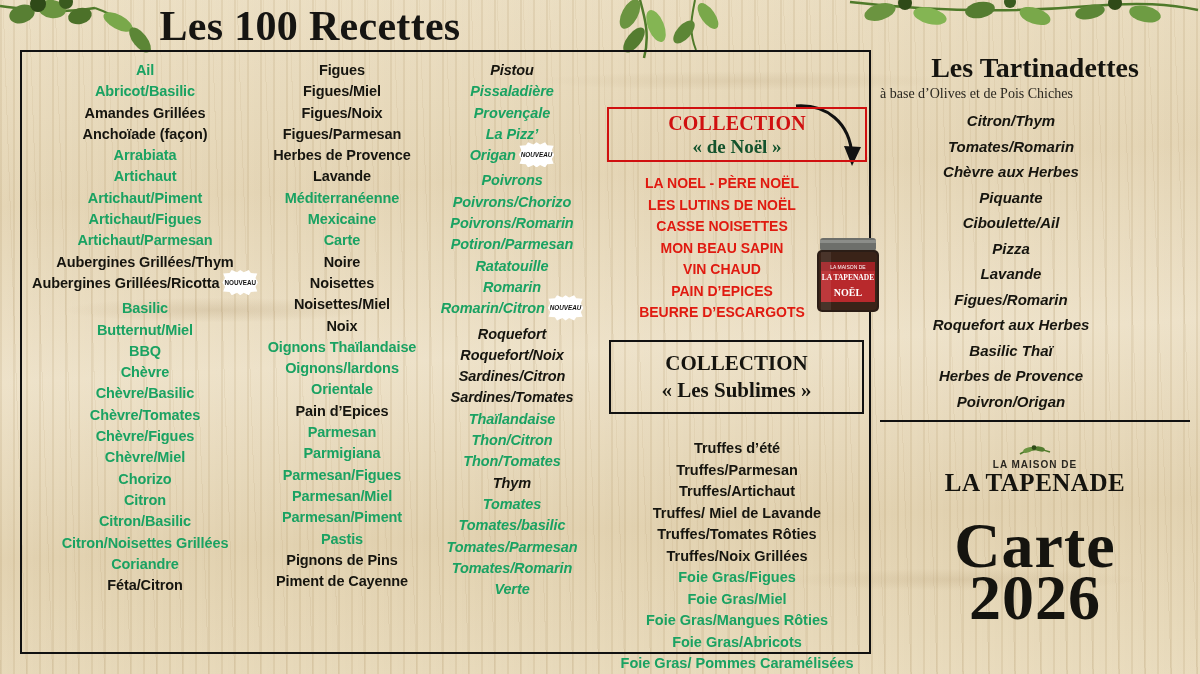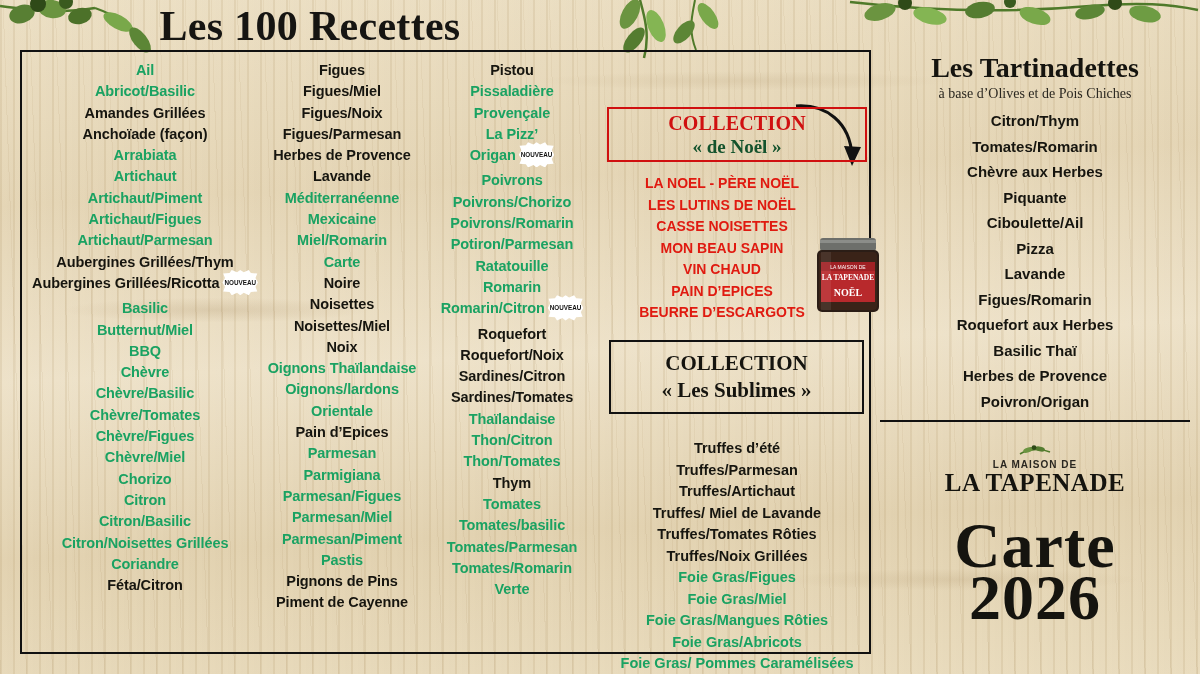--- a/index.html
+++ b/index.html
@@ -56,21 +56,21 @@
     z-index:4;
   }
   .col { position:absolute; top:8px; }
   .item {
     font-size:14.5px; font-weight:bold; line-height:21.3px;
     text-align:center; white-space:nowrap; color:#16150f;
   }
   .green { color:#1aa262; }
   .col1 { left:8px; width:230px; }
   .col2 { left:240px; width:160px; }
-  .col3 { left:400px; width:180px; }
+  .col3 { left:400px; width:180px;font-style:italic; }
   .col1 .item, .col2 .item, .col3 .item { letter-spacing:-0.1px; }
 
   .nouveau {
     display:inline-block;
     position:relative;
     font-size:6.3px; font-weight:bold; color:#111;
     background:#fff;
     padding:2px 2px;
     margin-left:3px;
     top:-3px;
@@ -125,26 +125,26 @@
 
   
   #tart-title {
     position:absolute; left:880px; top:52px; width:310px;
     text-align:center;
     font-family:"Liberation Serif", serif; font-weight:bold;
     font-size:28px; color:#15140f;
   }
   #tart-sub {
     position:absolute; left:880px; top:86px; width:310px;
-    text-align:center;
+    text-align:left;
     font-family:"Liberation Serif", serif;
     font-size:14px; color:#2a2720;
   }
   #tart-arrow { position:absolute; left:792px; top:100px; width:70px; height:70px; }
-  #tart-list { position:absolute; left:880px; top:108px; width:310px; }
+  #tart-list { position:absolute; left:856px; top:108px; width:310px;font-style:italic; }
   #tart-list .item { font-size:15px; line-height:25.5px; }
   #divider {
     position:absolute; left:880px; top:420px; width:310px; height:0;
     border-top:2px solid #111;
   }
   #logo {
     position:absolute; left:880px; top:445px; width:310px; text-align:center;
   }
   #logo .tiny {
     font-size:10px; color:#2a2720; letter-spacing:1px; font-weight:bold;
@@ -230,21 +230,20 @@
     </div>
   <div class="col col2" id="col2">
       <div class="item"><span>Figues</span></div>
       <div class="item"><span>Figues/Miel</span></div>
       <div class="item"><span>Figues/Noix</span></div>
       <div class="item"><span>Figues/Parmesan</span></div>
       <div class="item"><span>Herbes de Provence</span></div>
       <div class="item"><span>Lavande</span></div>
       <div class="item green"><span>Méditerranéenne</span></div>
       <div class="item green"><span>Mexicaine</span></div>
-      <div class="item green"><span>Miel/Romarin</span></div>
       <div class="item green"><span>Carte</span></div>
       <div class="item"><span>Noire</span></div>
       <div class="item"><span>Noisettes</span></div>
       <div class="item"><span>Noisettes/Miel</span></div>
       <div class="item"><span>Noix</span></div>
       <div class="item green"><span>Oignons Thaïlandaise</span></div>
       <div class="item green"><span>Oignons/lardons</span></div>
       <div class="item green"><span>Orientale</span></div>
       <div class="item"><span>Pain d’Epices</span></div>
       <div class="item green"><span>Parmesan</span></div>

